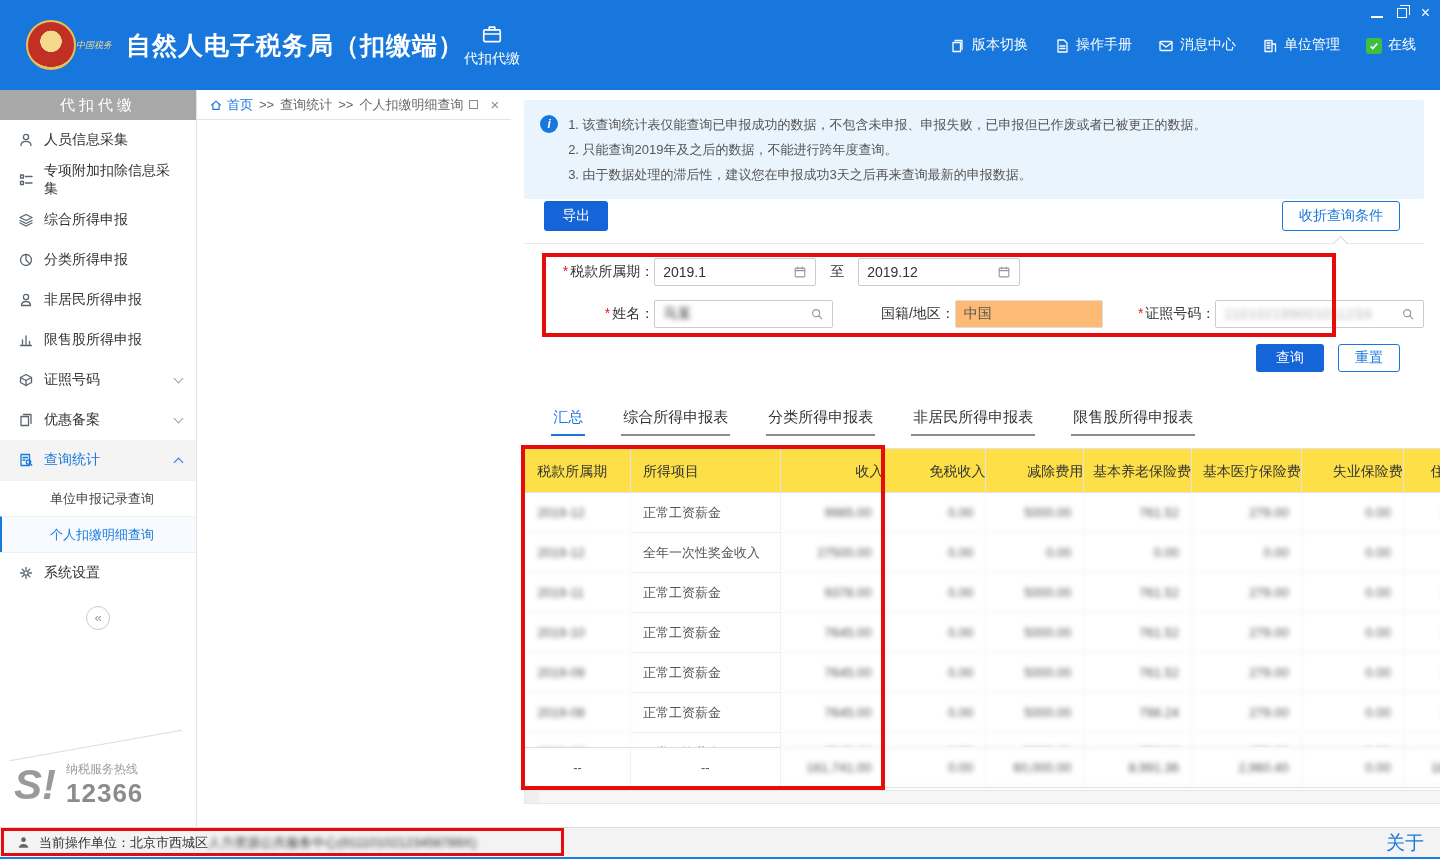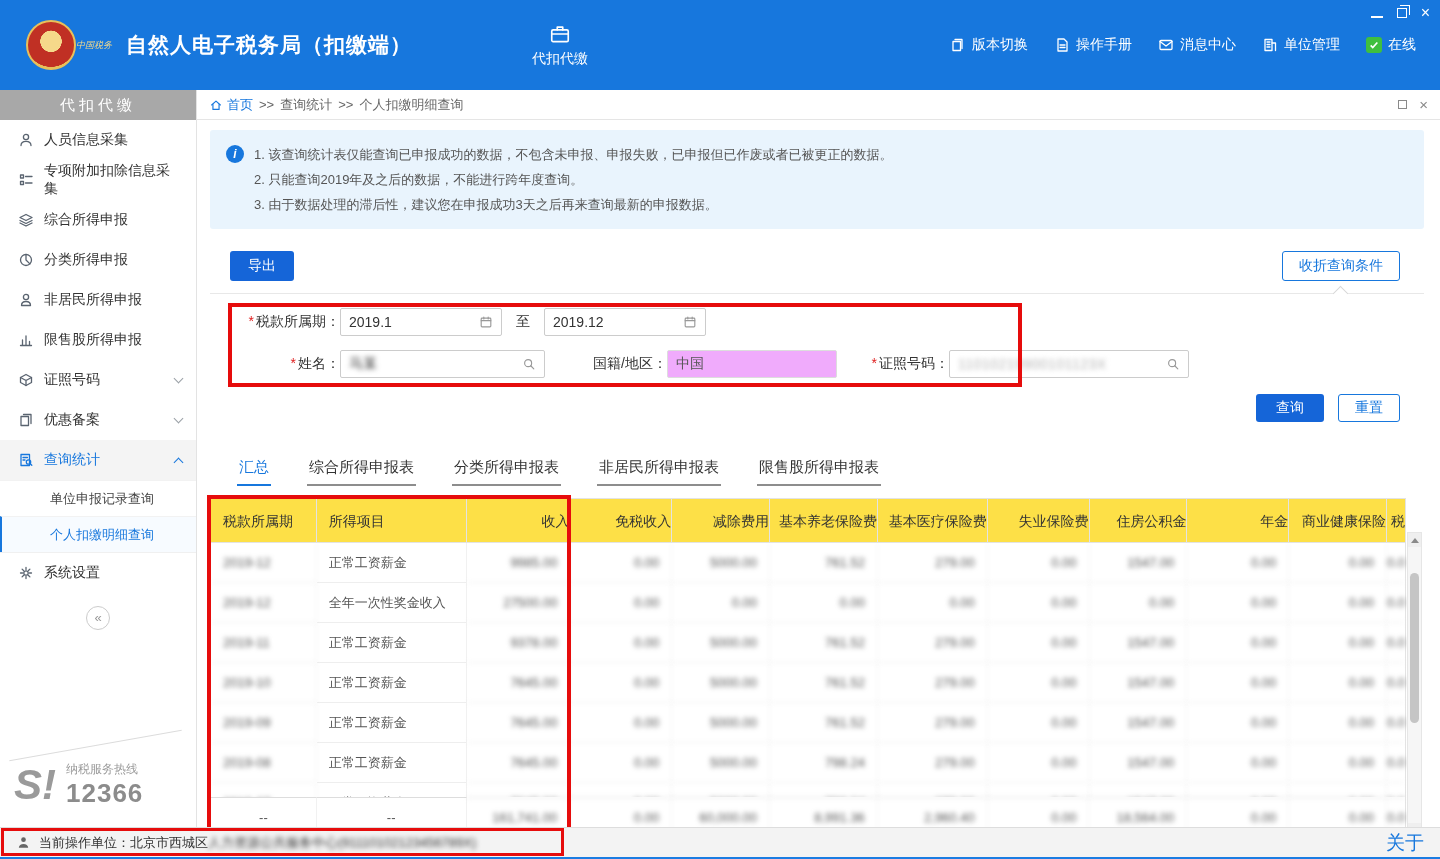--- a/index.html
+++ b/index.html
@@ -5,25 +5,25 @@
   *{margin:0;padding:0;box-sizing:border-box}
   html,body{width:1440px;height:859px;overflow:hidden}
   body{font-family:"Liberation Sans","DejaVu Sans",sans-serif;font-size:14px;color:#333;background:#fff;position:relative}
   .ic{width:16px;height:16px;stroke:currentColor;fill:none;stroke-width:1.3;stroke-linecap:round;stroke-linejoin:round;flex:none}
   .blurred{filter:blur(2.5px)}
   
   .topbar{height:90px;background:#1777dd;display:flex;align-items:center;color:#fff;position:relative;padding-left:26px}
   .logo{display:flex;flex-direction:row;align-items:center;margin-right:14px}
   .logo-circle{width:50px;height:50px;border-radius:50%;background:radial-gradient(circle at 50% 42%,#f5d98a 0 30%,#c03024 31% 72%,#e8c05a 73%);border:2px solid #e8c05a}
   .logo-text{font-size:9px;color:#f3d98d;margin-top:1px;font-style:italic}
-  .app-title{font-size:21px;font-weight:bold;letter-spacing:1px;margin-right:120px}
+  .app-title{font-size:25px;font-weight:bold;letter-spacing:1px;}
   .module-tab{display:flex;flex-direction:column;align-items:center;gap:5px;font-size:14px;cursor:pointer}
   .module-tab .ic{width:22px;height:22px;stroke-width:1.2}
   .top-links{margin-left:auto;display:flex;align-items:center;gap:26px;margin-right:24px;font-size:14px}
-  .top-link{display:flex;align-items:center;gap:6px;cursor:pointer}
+  .top-link{display:flex;align-items:flex-end;gap:6px;cursor:pointer}
   .online-box{width:16px;height:16px;border-radius:3px;background:#3fbf3f;display:flex;align-items:center;justify-content:center}
   .online-box svg{width:10px;height:10px;stroke:#fff;stroke-width:2;fill:none}
   .win-controls{position:absolute;top:5px;right:10px;display:flex;align-items:center;gap:14px;height:16px}
   .win-min{width:12px;height:2px;background:#fff;margin-top:8px}
   .win-restore{width:10px;height:10px;border:1.5px solid #fff;position:relative}
   .win-restore:before{content:"";position:absolute;left:2px;top:-4px;width:9px;height:9px;border:1.5px solid #fff;border-left:none;border-bottom:none}
   .win-close{font-size:16px;line-height:14px;color:#fff}
   
   .middle{display:flex;height:737px}
   .sidebar{width:197px;background:#fff;border-right:1px solid #e3e3e3;display:flex;flex-direction:column}
@@ -37,50 +37,50 @@
   .side-sub{height:36px;line-height:36px;padding-left:50px;font-size:13px;color:#444;border-top:1px solid #f2f2f2;cursor:pointer}
   .side-sub.active{color:#1777dd;background:#f7fbff;border-left:2px solid #1777dd;padding-left:48px}
   .side-item.settings{border-top:1px solid #f0f0f0}
   .collapse-btn{width:24px;height:24px;border:1px solid #ccc;border-radius:50%;color:#999;font-size:13px;line-height:22px;text-align:center;margin:14px auto 0;cursor:pointer}
   .hotline{margin-top:auto;padding:10px 14px 18px;display:flex;align-items:center;gap:10px;position:relative}
   .hotline:before{content:"";position:absolute;top:-6px;left:8px;width:175px;height:1px;background:#dcdcdc;transform:rotate(-10deg)}
   .hotline-logo{font-size:42px;font-weight:bold;font-style:italic;color:#9a9a9a;line-height:1}
   .hl-label{font-size:12px;color:#9a9a9a}
   .hl-num{font-size:26px;font-weight:bold;color:#8c8c8c;letter-spacing:1px}
   
-  .content{flex:1;display:flex;flex-direction:column;min-width:0}
+  .content{flex:1;display:flex;flex-direction:row;min-width:0}
   .breadcrumb{height:30px;border-bottom:1px solid #e5e5e5;display:flex;align-items:center;padding:0 12px;font-size:13px;color:#666;gap:6px;background:#fff}
   .breadcrumb .home-link{color:#1777dd;display:flex;align-items:center;gap:4px;cursor:pointer}
   .breadcrumb .ic{width:14px;height:14px;color:#1777dd}
   .bc-right{margin-left:auto;display:flex;align-items:center;gap:12px;color:#8a8a8a}
   .panel-max{width:9px;height:9px;border:1.5px solid #8a8a8a;cursor:pointer}
   .panel-close{font-size:15px;cursor:pointer;line-height:12px}
   .content-body{flex:1;padding:0 16px 0 13px;overflow:hidden;background:#fff}
   
   .notice{margin-top:10px;background:#e9f4fd;border-radius:3px;padding:12px 16px;display:flex;gap:10px}
   .info-badge{width:18px;height:18px;border-radius:50%;background:#1777dd;color:#fff;font-size:12px;font-style:italic;font-weight:bold;text-align:center;line-height:18px;margin-top:3px;flex:none}
   .notice-line{font-size:13px;color:#555;line-height:25px}
   
-  .toolbar{margin-top:22px;display:flex;align-items:center;justify-content:space-between}
+  .toolbar{margin-top:2px;display:flex;align-items:center;justify-content:space-between}
   .btn-primary{background:#1565d8;color:#fff;border:none;border-radius:3px;height:30px;padding:0 18px;font-size:14px;cursor:pointer;font-family:inherit}
   .btn-outline{background:#fff;color:#1777dd;border:1px solid #1777dd;border-radius:3px;height:30px;padding:0 16px;font-size:14px;cursor:pointer;font-family:inherit}
   .export-btn{margin-left:20px}
   .collapse-query-btn{margin-right:24px}
   
   .form-panel{margin-top:12px;border-top:1px solid #e8e8e8;position:relative;padding-bottom:4px}
   .caret{position:absolute;top:-6px;right:78px;width:11px;height:11px;background:#fff;border-left:1px solid #d8d8d8;border-top:1px solid #d8d8d8;transform:rotate(45deg)}
   .form-row{display:flex;align-items:center;margin-top:14px}
   .f-label{width:130px;text-align:right;font-size:14px;color:#333;flex:none}
   .f-label .star{color:#e02020;margin-right:2px}
   .f-input{height:28px;border:1px solid #ccc;border-radius:2px;display:flex;align-items:center;padding:0 8px;font-size:14px;color:#333;background:#fff;position:relative}
   .f-input .ic{width:14px;height:14px;color:#999;margin-left:auto}
   .w-period{width:162px}
   .to-label{margin:0 14px;color:#333}
   .w-name{width:205px}
-  .w-region{width:170px;background:#f0abfc;border-color:#ddd;color:#555}
+  .w-region{width:170px;background:#fdba74;border-color:#ddd;color:#555}
   .w-id{width:240px}
   .id-text{color:#b5b5b5;letter-spacing:.5px;white-space:nowrap;overflow:hidden}
   .mid-label{width:96px;text-align:right;margin-left:26px;flex:none}
   .id-label{width:96px;text-align:right;margin-left:16px;flex:none}
   .form-actions{display:flex;justify-content:flex-end;gap:14px;margin:16px 24px 6px 0}
   .btn-search{height:28px;padding:0 20px}
   .btn-reset{height:28px;padding:0 16px}
   
   .tabs{margin-top:26px;margin-left:27px;display:flex;gap:36px}
   .tab{font-size:15px;color:#333;padding:0 2px 7px;border-bottom:2px solid #8d8d8d;cursor:pointer}

